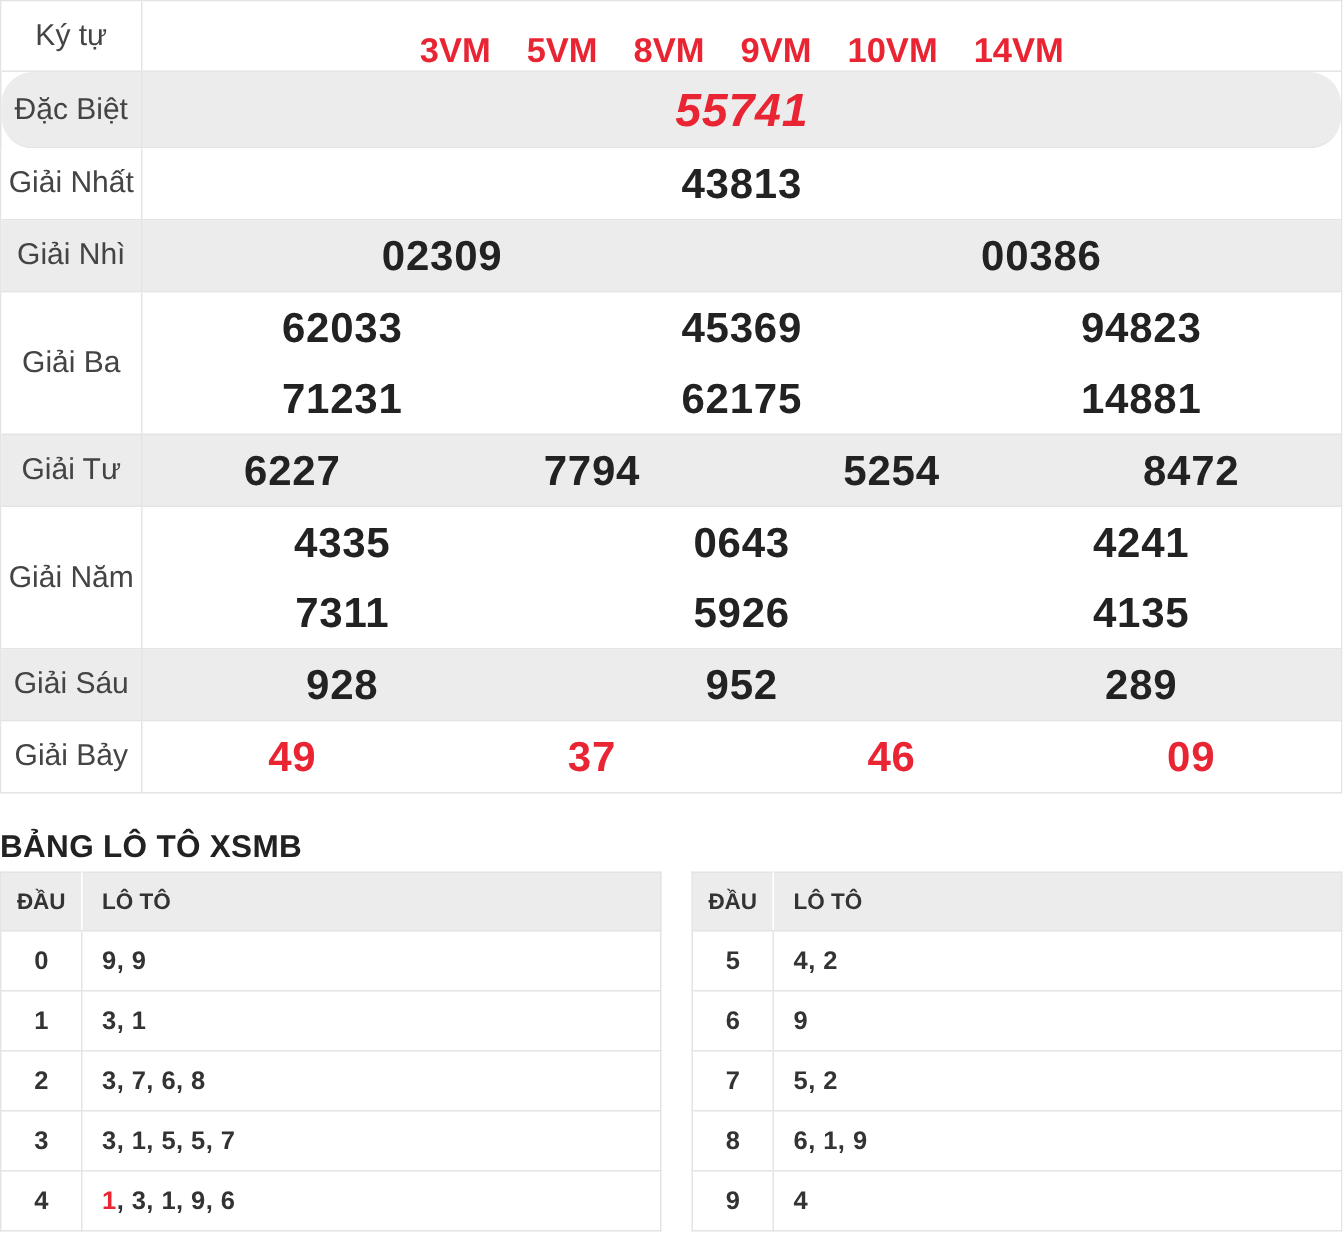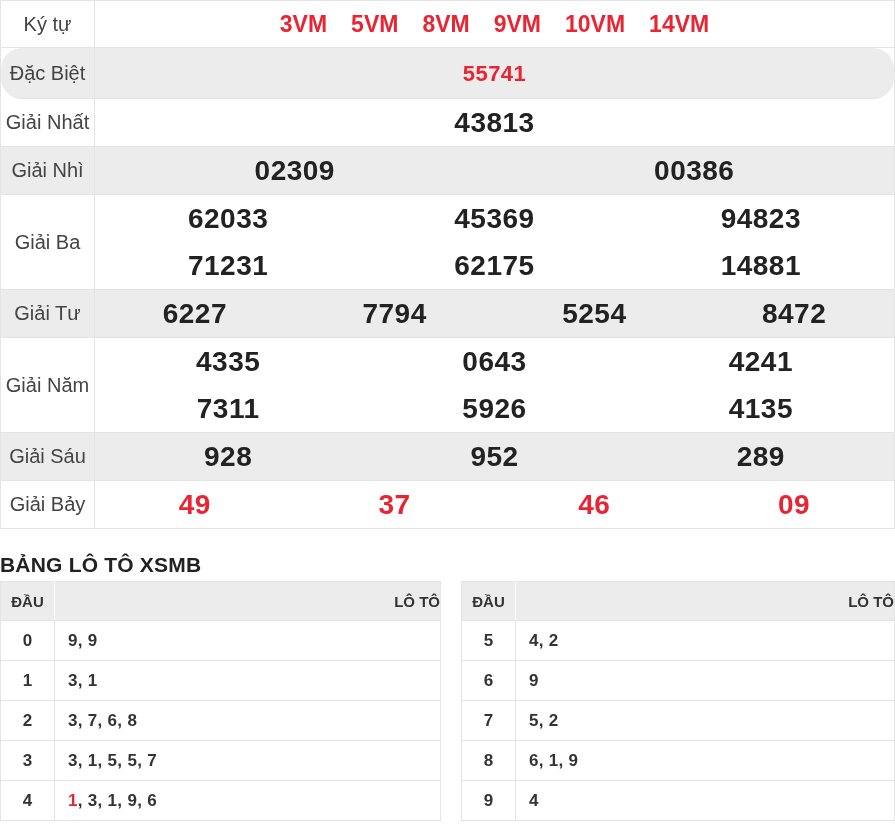--- a/index.html
+++ b/index.html
@@ -22,33 +22,33 @@
     display: flex; align-items: center; justify-content: center;
     font-size: 20px; color: var(--label);
   }
   .pvals { flex: 1; display: grid; align-items: center; justify-items: center; }
   .c1 { grid-template-columns: 1fr; }
   .c2 { grid-template-columns: repeat(2, 1fr); }
   .c3 { grid-template-columns: repeat(3, 1fr); text-align: right; }
   .c4 { grid-template-columns: repeat(4, 1fr); }
   .num { font-weight: bold; font-size: 28px; color: var(--num); letter-spacing: .5px; line-height: 47px; }
   .num.red { color: var(--red); }
-  .num.big { font-size: 22px; }
-  .codes { flex: 1; display: flex; align-items: center; justify-content: center; gap: 24px; }
+  .num.big { font-size: 31px; font-style: italic; }
+  .codes { flex: 1; display: flex; align-items: flex-end; justify-content: center; gap: 24px; }
   .code { font-weight: bold; font-size: 23px; color: var(--red); }
 
   
   .loto-heading { margin: 24px 0 4px 0; font-size: 21px; font-weight: bold; color: #222; letter-spacing: .2px; }
   .loto-wrap { display: flex; justify-content: space-between; width: 895px; }
   table.loto { border-collapse: collapse; table-layout: fixed; }
   table.loto.left  { width: 441px; }
   table.loto.right { width: 434px; }
   table.loto th {
     background: var(--alt-bg); height: 39px; font-size: 15px; font-weight: bold;
-    color: var(--loto-text); text-align: right; padding: 0 0 0 13px;
+    color: var(--loto-text); text-align: left; padding: 0 0 0 13px;
     border: 1px solid var(--border);
   }
   table.loto th.head-col { width: 54px; text-align: center; padding: 0; border-right: 1px solid #fff; margin-left: 24px; }
   table.loto td {
     height: 40px; border: 1px solid var(--border); font-size: 17px;
     font-weight: 600; color: var(--loto-text); background: #fff;
   }
   table.loto td.head { text-align: center; }
   table.loto td.vals { padding-left: 13px; letter-spacing: .3px; }
   .hot { color: var(--red); }

